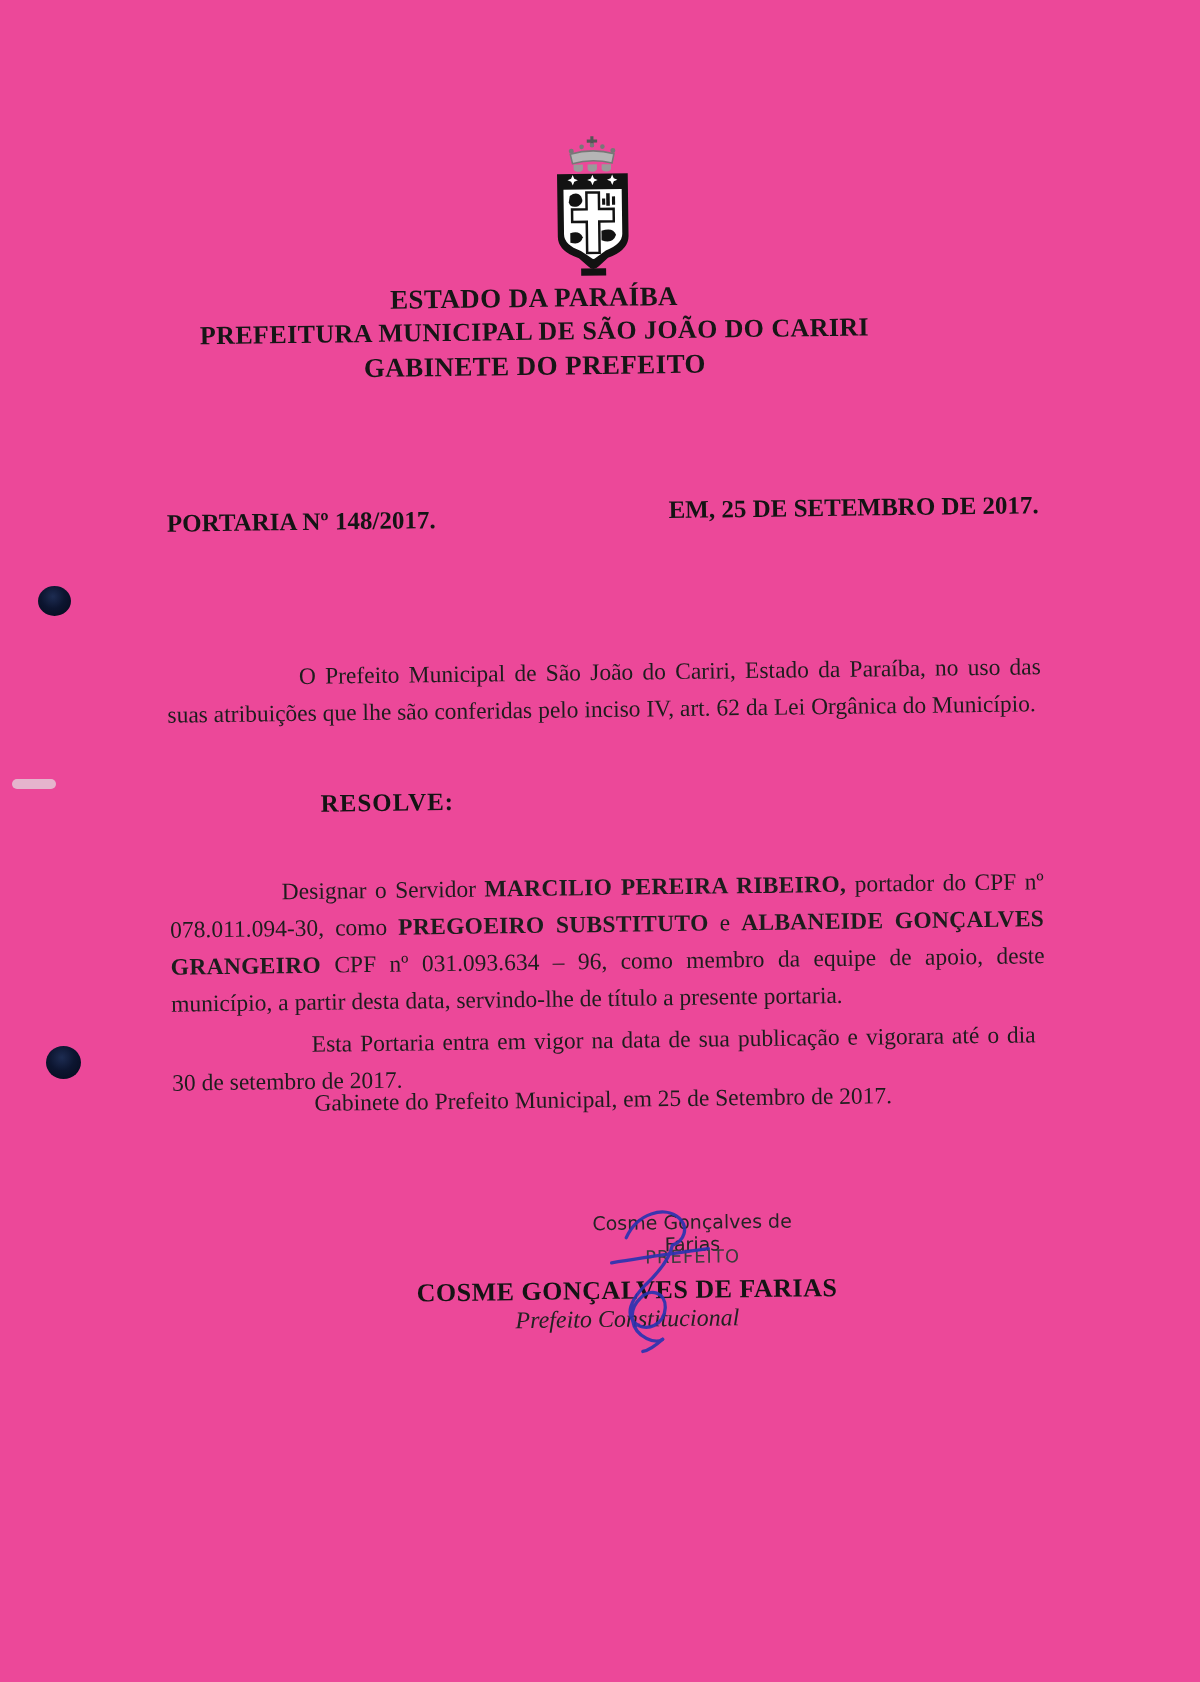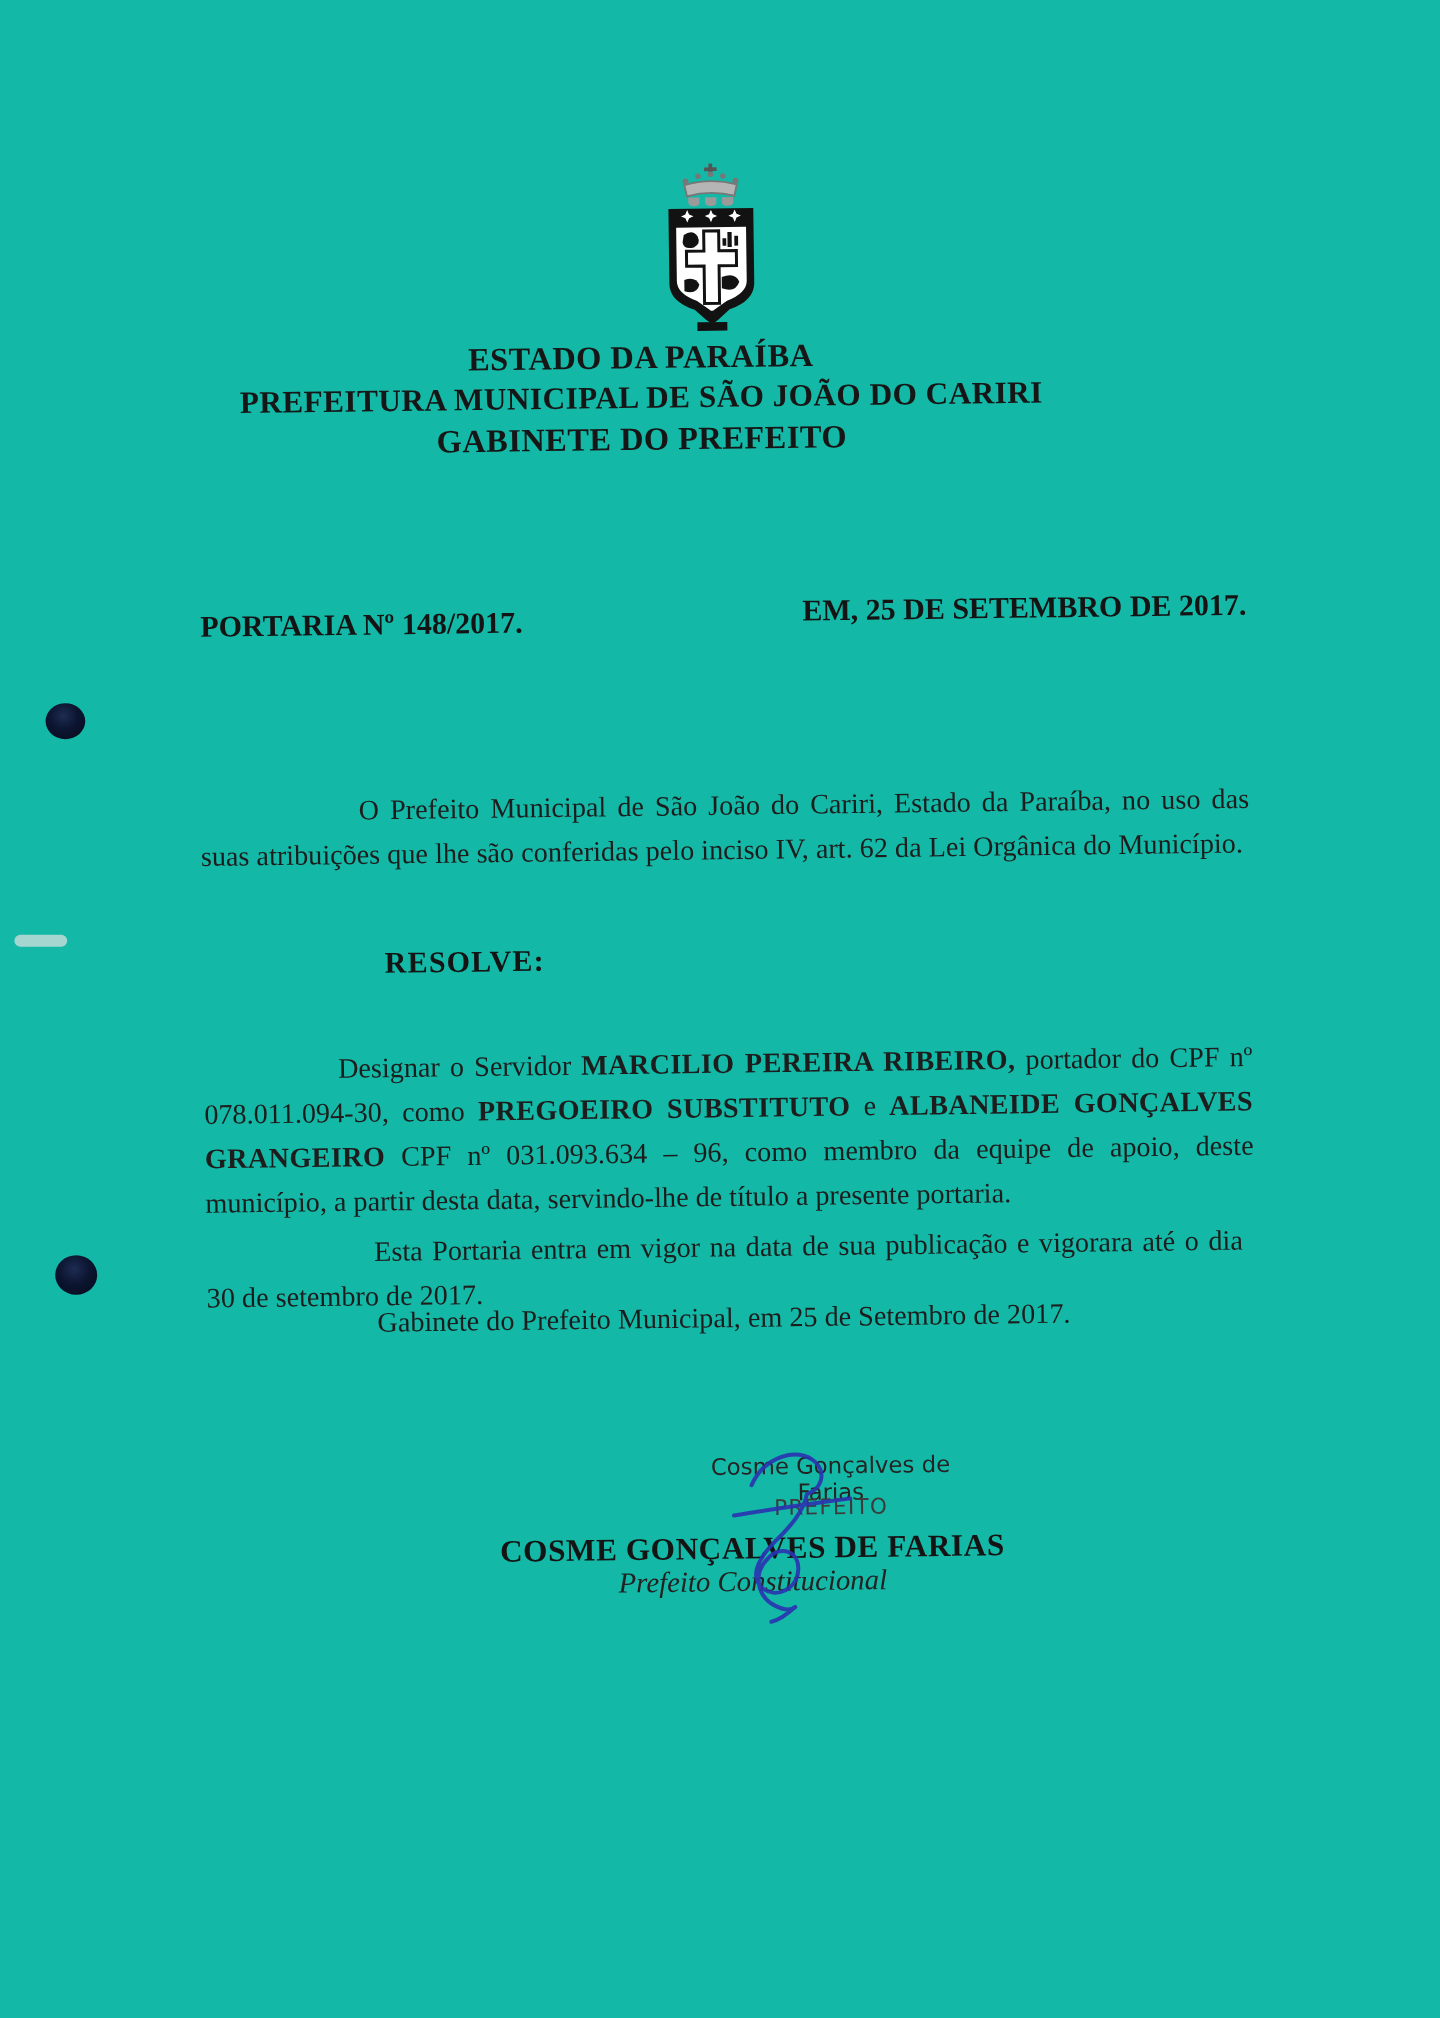--- a/index.html
+++ b/index.html
@@ -1,18 +1,18 @@
 <!DOCTYPE html>
 <html><head>
 <meta charset="utf-8">
 <style>
   html,body { margin:0; padding:0; background:#888; }
   .page {
     position:relative; width:1200px; height:1682px; margin:0 auto;
-    background:#14b8a6; overflow:hidden;
+    background:#ec4899; overflow:hidden;
     font-family:"Liberation Serif", serif; color:#1c1c1c;
   }
   .rot { position:absolute; inset:0; transform:rotate(-0.75deg); transform-origin:50% 45%; }
 
   .crest { position:absolute; left:548px; top:136px; width:104px; height:142px; }
 
   .doc-header {
     position:absolute; left:150px; top:280px; width:780px;
     text-align:center; font-weight:bold; font-size:27px; line-height:34px;
     letter-spacing:0.4px; color:#161616;

